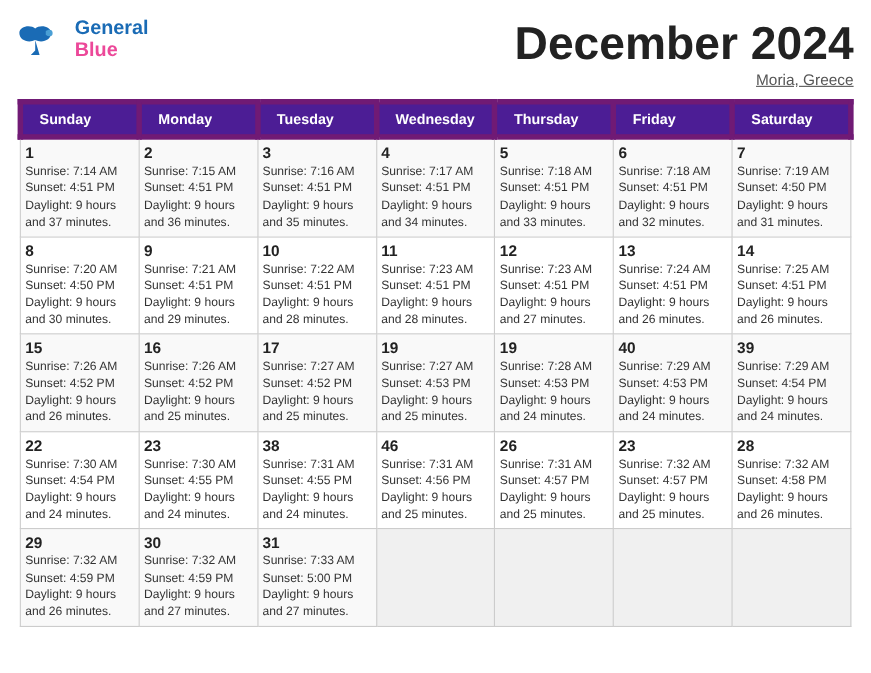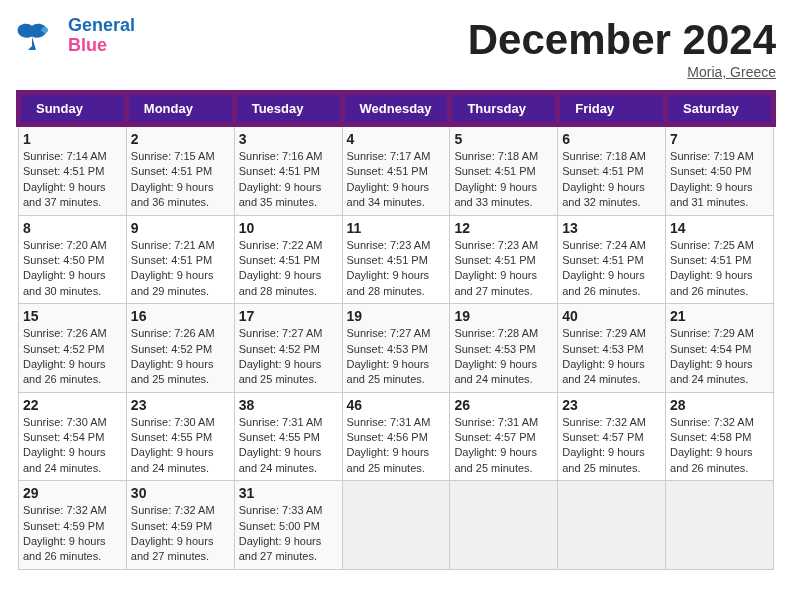--- a/index.html
+++ b/index.html
@@ -205,21 +205,21 @@
         </td>
         <td>
           <span class="day-num">19</span>
           <div class="day-info">Sunrise: 7:28 AM<br>Sunset: 4:53 PM<br>Daylight: 9 hours<br>and 24 minutes.</div>
         </td>
         <td>
           <span class="day-num">40</span>
           <div class="day-info">Sunrise: 7:29 AM<br>Sunset: 4:53 PM<br>Daylight: 9 hours<br>and 24 minutes.</div>
         </td>
         <td>
-          <span class="day-num">21</span>
+          <span class="day-num">39</span>
           <div class="day-info">Sunrise: 7:29 AM<br>Sunset: 4:54 PM<br>Daylight: 9 hours<br>and 24 minutes.</div>
         </td>
       </tr>
       <tr>
         <td>
           <span class="day-num">22</span>
           <div class="day-info">Sunrise: 7:30 AM<br>Sunset: 4:54 PM<br>Daylight: 9 hours<br>and 24 minutes.</div>
         </td>
         <td>
           <span class="day-num">23</span>

